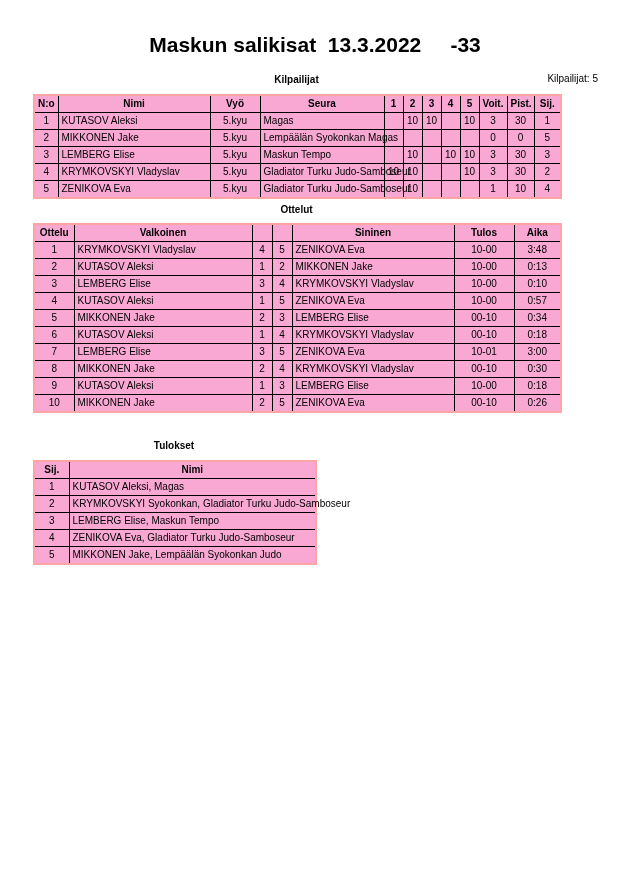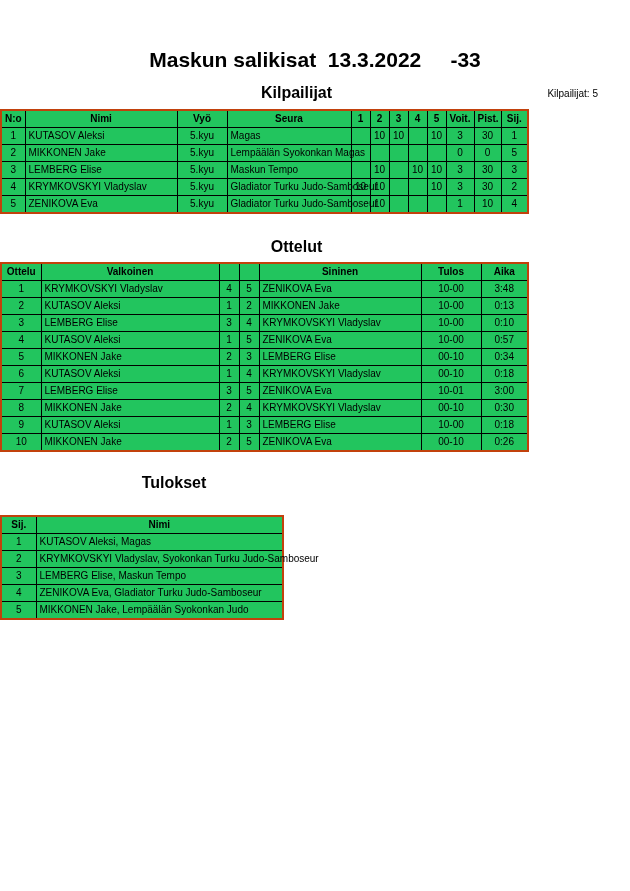--- a/index.html
+++ b/index.html
@@ -1,26 +1,26 @@
 <!DOCTYPE html>
 <html><head>
 <meta charset="utf-8">
 <style>
   * { box-sizing: border-box; }
   html, body { margin: 0; padding: 0; background: #ffffff; }
   body { width: 630px; height: 891px; font-family: "Liberation Sans", sans-serif; color: #000; }
-  .page { position: relative; width: 630px; height: 891px; overflow: hidden; padding-top: 48px; background: #fff; }
+  .page { position: relative; width: 630px; height: 891px; overflow: hidden; padding-top: 33px; background: #fff; }
   .title { margin: 0; text-align: center; font-size: 21px; font-weight: bold; white-space: pre; }
   .sec-row { width: 527px; margin-left: 33px; text-align: center; position: relative; }
   .sec-row.kilp { margin-top: 12px; margin-bottom: 7px; }
-  .sec-row.ottelut { margin-top: 24px; margin-bottom: 6px; }
-  .sec-row.tulokset { margin-top: 22px; margin-bottom: 23px; width: 282px; }
-  .sec-title { font-size: 16px; font-weight: bold; }
+  .sec-row.ottelut { margin-bottom: 6px; }
+  .sec-row.tulokset { margin-top: 22px; margin-bottom: 7px; width: 282px; }
+  .sec-title { font-size: 10px; font-weight: bold; }
   .count { position: absolute; right: -38px; top: 4px; font-size: 10px; font-weight: normal; }
-  table.tbl { border-collapse: collapse; table-layout: fixed; border: 2px solid #c2410c; background: #22c55e; }
+  table.tbl { border-collapse: collapse; table-layout: fixed; margin-left: 33px; border: 2px solid #fca5a5; background: #f9a8d4; }
   .tbl th, .tbl td { border: 1px solid #000; font-size: 10px; height: 16px; padding: 0 3px; line-height: 16px; overflow: visible; }
   .tbl th { font-weight: bold; text-align: center; white-space: nowrap; }
   .c { text-align: center; }
   .l { text-align: left; }
   .nowrap { white-space: nowrap; }
   table.competitors { width: 527px; }
   table.matches { width: 527px; }
   table.results { width: 282px; }
 </style>
 </head>
@@ -293,21 +293,21 @@
     </thead>
     <tbody>
 
         <tr>
           <td class="c">1</td>
           <td class="l nowrap">KUTASOV Aleksi, Magas</td>
         </tr>
 
         <tr>
           <td class="c">2</td>
-          <td class="l nowrap">KRYMKOVSKYI Vladyslav, Syokonkan Turku Judo-Samboseur</td>
+          <td class="l nowrap">KRYMKOVSKYI Syokonkan, Gladiator Turku Judo-Samboseur</td>
         </tr>
 
         <tr>
           <td class="c">3</td>
           <td class="l nowrap">LEMBERG Elise, Maskun Tempo</td>
         </tr>
 
         <tr>
           <td class="c">4</td>
           <td class="l nowrap">ZENIKOVA Eva, Gladiator Turku Judo-Samboseur</td>

